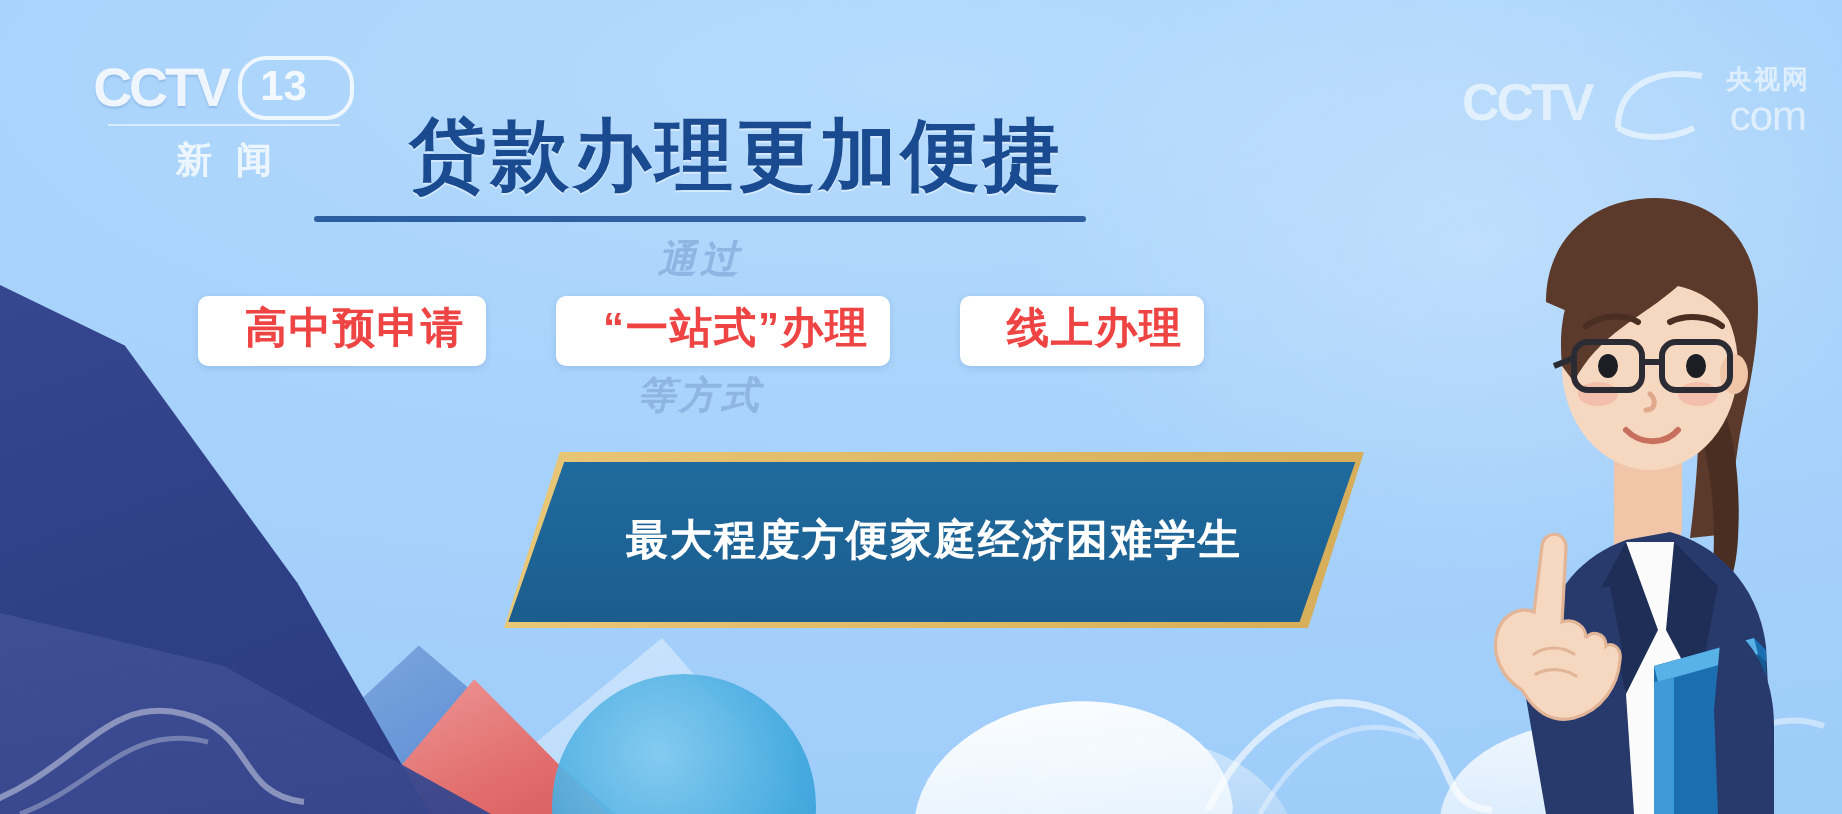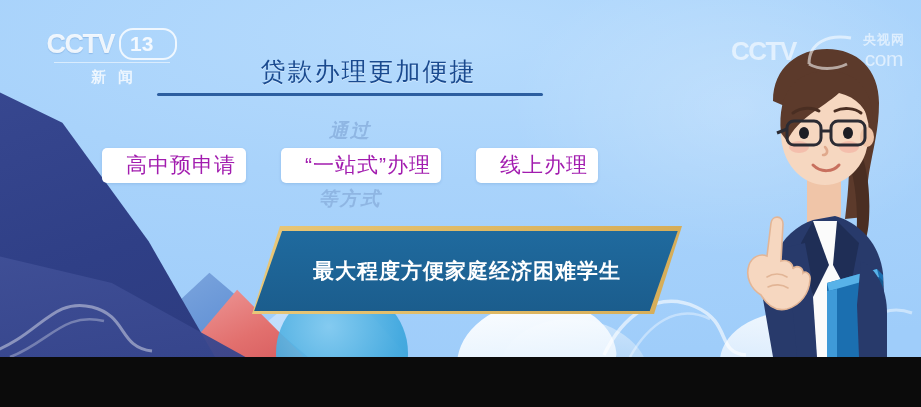--- a/index.html
+++ b/index.html
@@ -3,21 +3,21 @@
 <meta charset="utf-8">
 <style>
   html, body {
     margin: 0;
     padding: 0;
     background: #0b0b0b;
   }
   #stage {
     position: relative;
     width: 921px;
-    height: 357px;
+    height: 407px;
     overflow: hidden;
     background: #abd5fb;
     font-family: "Liberation Sans", "DejaVu Sans", sans-serif;
     user-select: none;
   }
 
   
   .bg-base {
     position: absolute; inset: 0;
     background:
@@ -146,21 +146,21 @@
     font-size: 21px;
     font-weight: 700;
     line-height: 1;
     padding: 3px 22px 4px 9px;
     border: 2px solid rgba(255,255,255,0.8);
     border-radius: 14px;
     color: rgba(255,255,255,0.85);
   }
   .cctv-sub {
     margin-top: 5px;
-    font-size: 15px;
+    font-size: 18px;
     font-weight: 700;
     letter-spacing: 12px;
     text-indent: 12px;
     color: rgba(255,255,255,0.78);
   }
   .cctv-rule {
     width: 116px;
     height: 1px;
     margin: 2px auto 2px auto;
     background: rgba(255,255,255,0.55);
@@ -200,22 +200,22 @@
   }
 
   
   .headline-wrap {
     position: absolute;
     left: 0; top: 58px;
     width: 700px;
     text-align: center;
   }
   .headline {
-    font-size: 25px;
-    font-weight: 400;
+    font-size: 39px;
+    font-weight: 700;
     letter-spacing: 2px;
     color: #1a4a8f;
     line-height: 1.1;
     text-shadow: 0 1px 0 rgba(255,255,255,0.45);
     padding-left: 37px;
   }
   .headline-rule {
     width: 386px;
     height: 3px;
     margin: 7px auto 0 auto;
@@ -240,23 +240,23 @@
   }
   .pill-row {
     display: flex;
     justify-content: center;
     align-items: center;
     gap: 35px;
     margin: 4px 0 3px 0;
   }
   .pill {
     background: #ffffff;
-    color: #a21caf;
+    color: #ef4444;
     font-size: 21px;
-    font-weight: 400;
+    font-weight: 700;
     letter-spacing: 1px;
     padding: 4px 10px 5px 24px;
     border-radius: 5px;
     line-height: 1.25;
     box-shadow: 0 1px 3px rgba(40,90,150,0.16);
     white-space: nowrap;
   }
 
   
   .banner-wrap {

